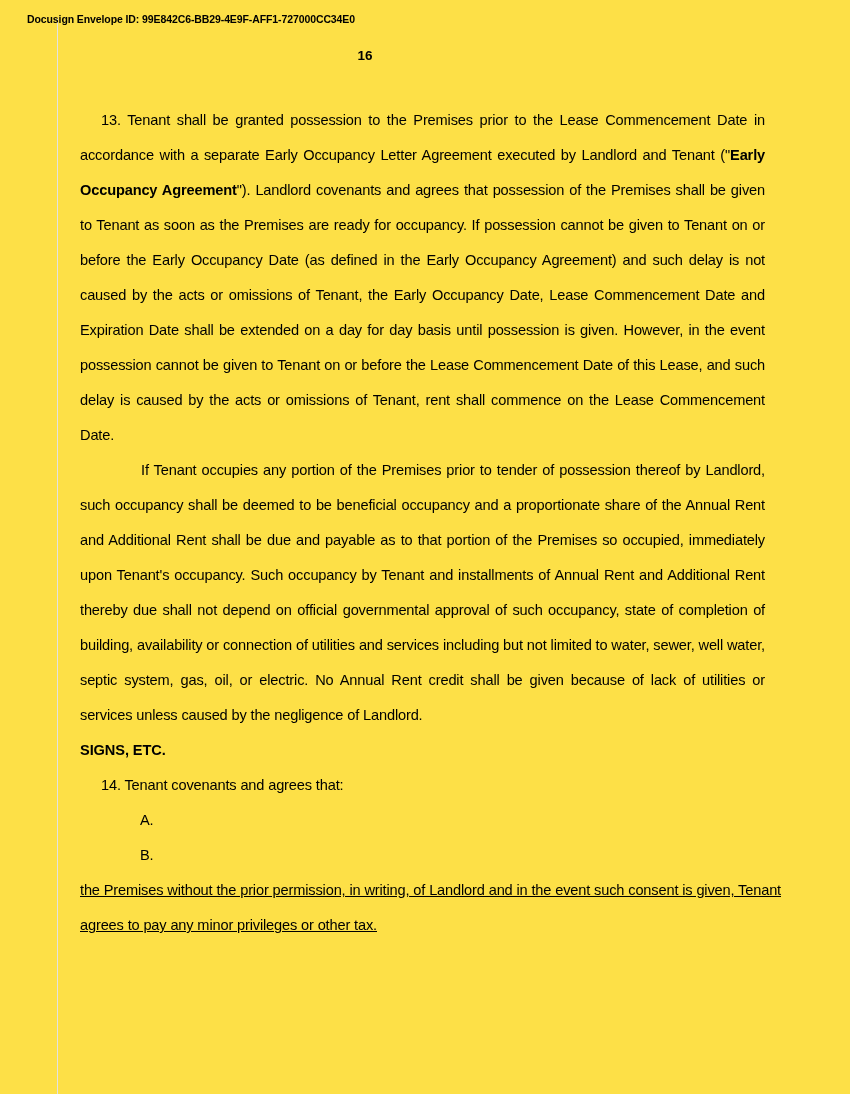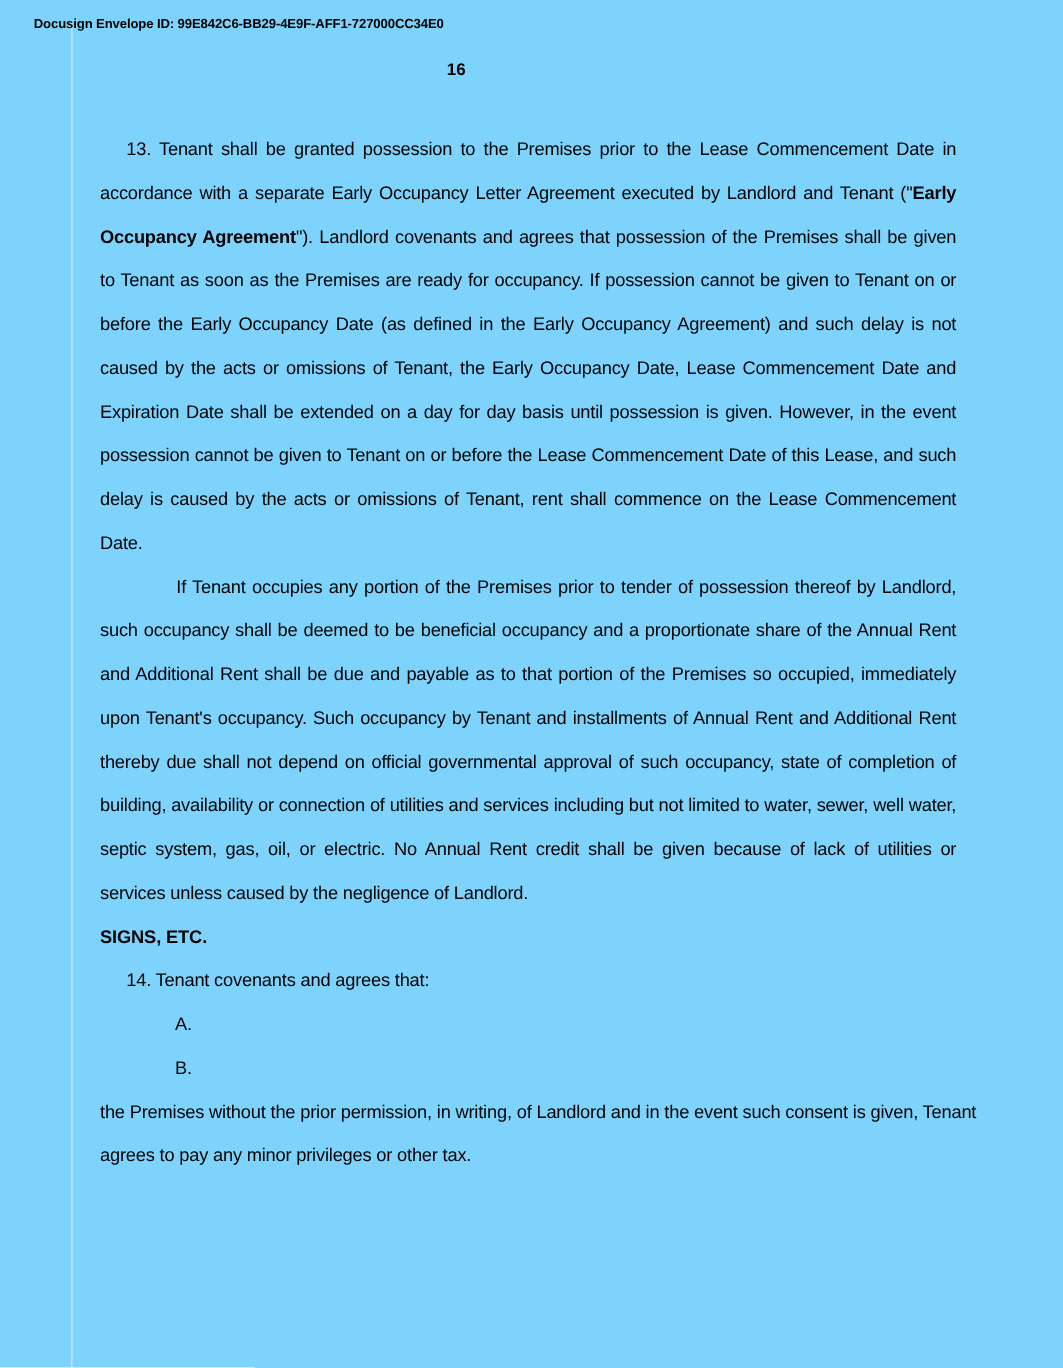--- a/index.html
+++ b/index.html
@@ -4,21 +4,21 @@
 <style>
   html, body {
     margin: 0;
     padding: 0;
     background: #ffffff;
   }
   .page {
     position: relative;
     width: 850px;
     height: 1094px;
-    background: #7dd3fc;
+    background: #fde047;
     overflow: hidden;
     font-family: "Liberation Sans", sans-serif;
     color: #000000;
   }
   
   .scan-edge {
     position: absolute;
     left: 57px;
     top: 18px;
     width: 1px;
@@ -88,20 +88,21 @@
     flex: 1 1 auto;
     text-align: justify;
     text-justify: inter-word;
   }
   .sub-cont {
     font-size: 14.6px;
     line-height: 35px;
     text-align: justify;
     text-justify: inter-word;
     letter-spacing: -0.15px;
+    text-decoration: underline;
   }
   b { font-weight: bold; }
 </style>
 </head>
 <body>
 
 <div class="page">
 
   <div class="scan-edge"></div>
 

